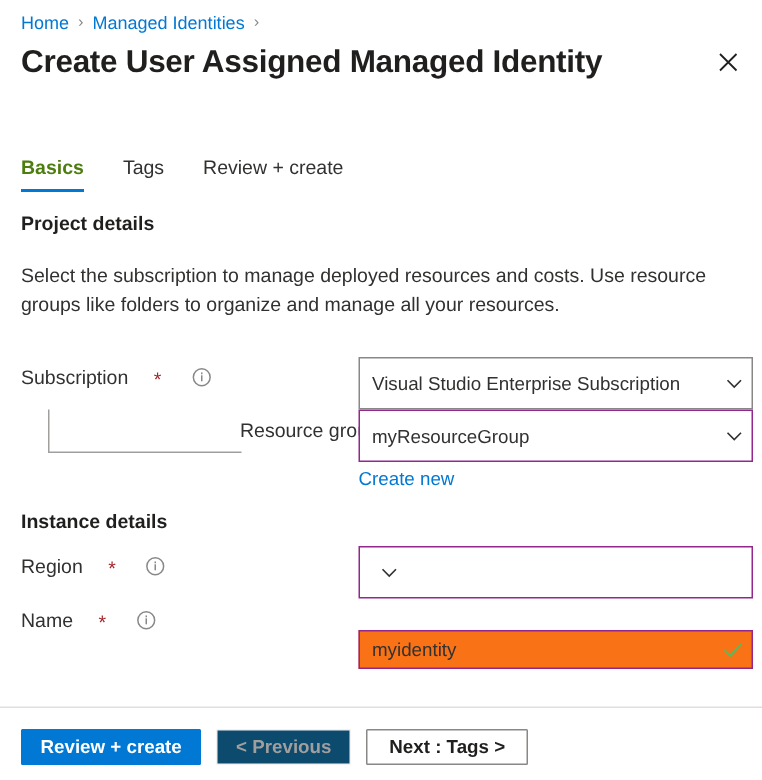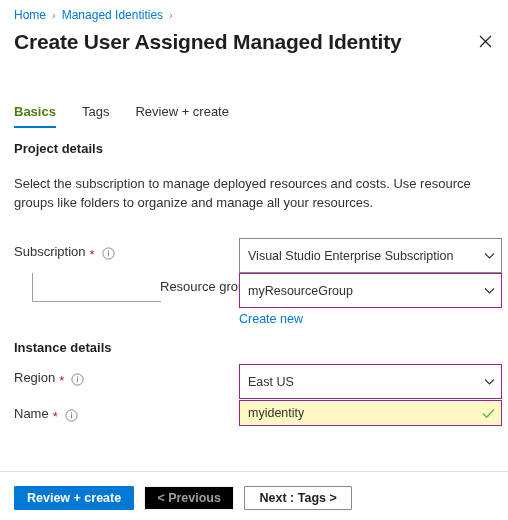--- a/index.html
+++ b/index.html
@@ -129,23 +129,24 @@
   .form-row {
     display: flex;
     align-items: flex-start;
     position: relative;
   }
   .field-label {
     font-size: 13px;
     line-height: 17px;
     color: #323130;
     display: flex;
-    align-items: flex-end;
+    align-items: center;
     white-space: nowrap;
     padding-top: 5px;
+    gap: 13px;
   }
   .req-star {
     color: #a4262c;
     margin-left: 4px;
     font-size: 13px;
     line-height: 13px;
     position: relative;
     top: 1px;
   }
   .info-icon {
@@ -188,27 +189,28 @@
   }
   .chev {
     flex: 0 0 auto;
     margin-left: 6px;
     display: flex;
     align-items: center;
   }
   .text-box {
     height: 26px;
     border: 1px solid #93278f;
-    background: #fef9c3;
+    background: #f97316;
     display: flex;
     align-items: center;
     padding: 0 6px 0 8px;
     box-sizing: border-box;
     font-size: 12.5px;
     color: #323130;
+    margin-top: 20px;
   }
   .text-box input {
     flex: 1;
     border: none;
     outline: none;
     font-family: inherit;
     font-size: 12.5px;
     color: #323130;
     background: transparent;
     padding: 0;
@@ -273,21 +275,21 @@
     border: 1px solid transparent;
     border-radius: 1px;
   }
   .btn-primary {
     background: #0078d4;
     color: #ffffff;
     border-color: #0078d4;
     min-width: 120px;
   }
   .btn-disabled {
-    background: #000000;
+    background: #0c4a6e;
     color: #a19f9d;
     border-color: #f3f2f1;
     cursor: default;
     min-width: 90px;
   }
   .btn-default {
     background: #ffffff;
     color: #201f1e;
     border-color: #8a8886;
     min-width: 108px;
@@ -384,21 +386,20 @@
       <span class="info-icon">
         <svg width="13" height="13" viewBox="0 0 13 13" aria-hidden="true">
           <circle cx="6.5" cy="6.5" r="5.6" fill="none" stroke="#8a8886" stroke-width="1"></circle>
           <rect x="6" y="5.2" width="1" height="4" fill="#8a8886"></rect>
           <rect x="6" y="3.3" width="1" height="1.2" fill="#8a8886"></rect>
         </svg>
       </span>
     </div>
     <div class="field-ctrl">
       <div class="select-box focused">
-        <span class="val">East US</span>
         <span class="chev">
           <svg width="11" height="8" viewBox="0 0 11 8" aria-hidden="true">
             <path d="M1 1.5 L5.5 6 L10 1.5" stroke="#323130" stroke-width="1.1" fill="none"></path>
           </svg>
         </span>
       </div>
     </div>
   </div>
 
   <div class="form-row" style="margin-top:10px; height:26px;">

